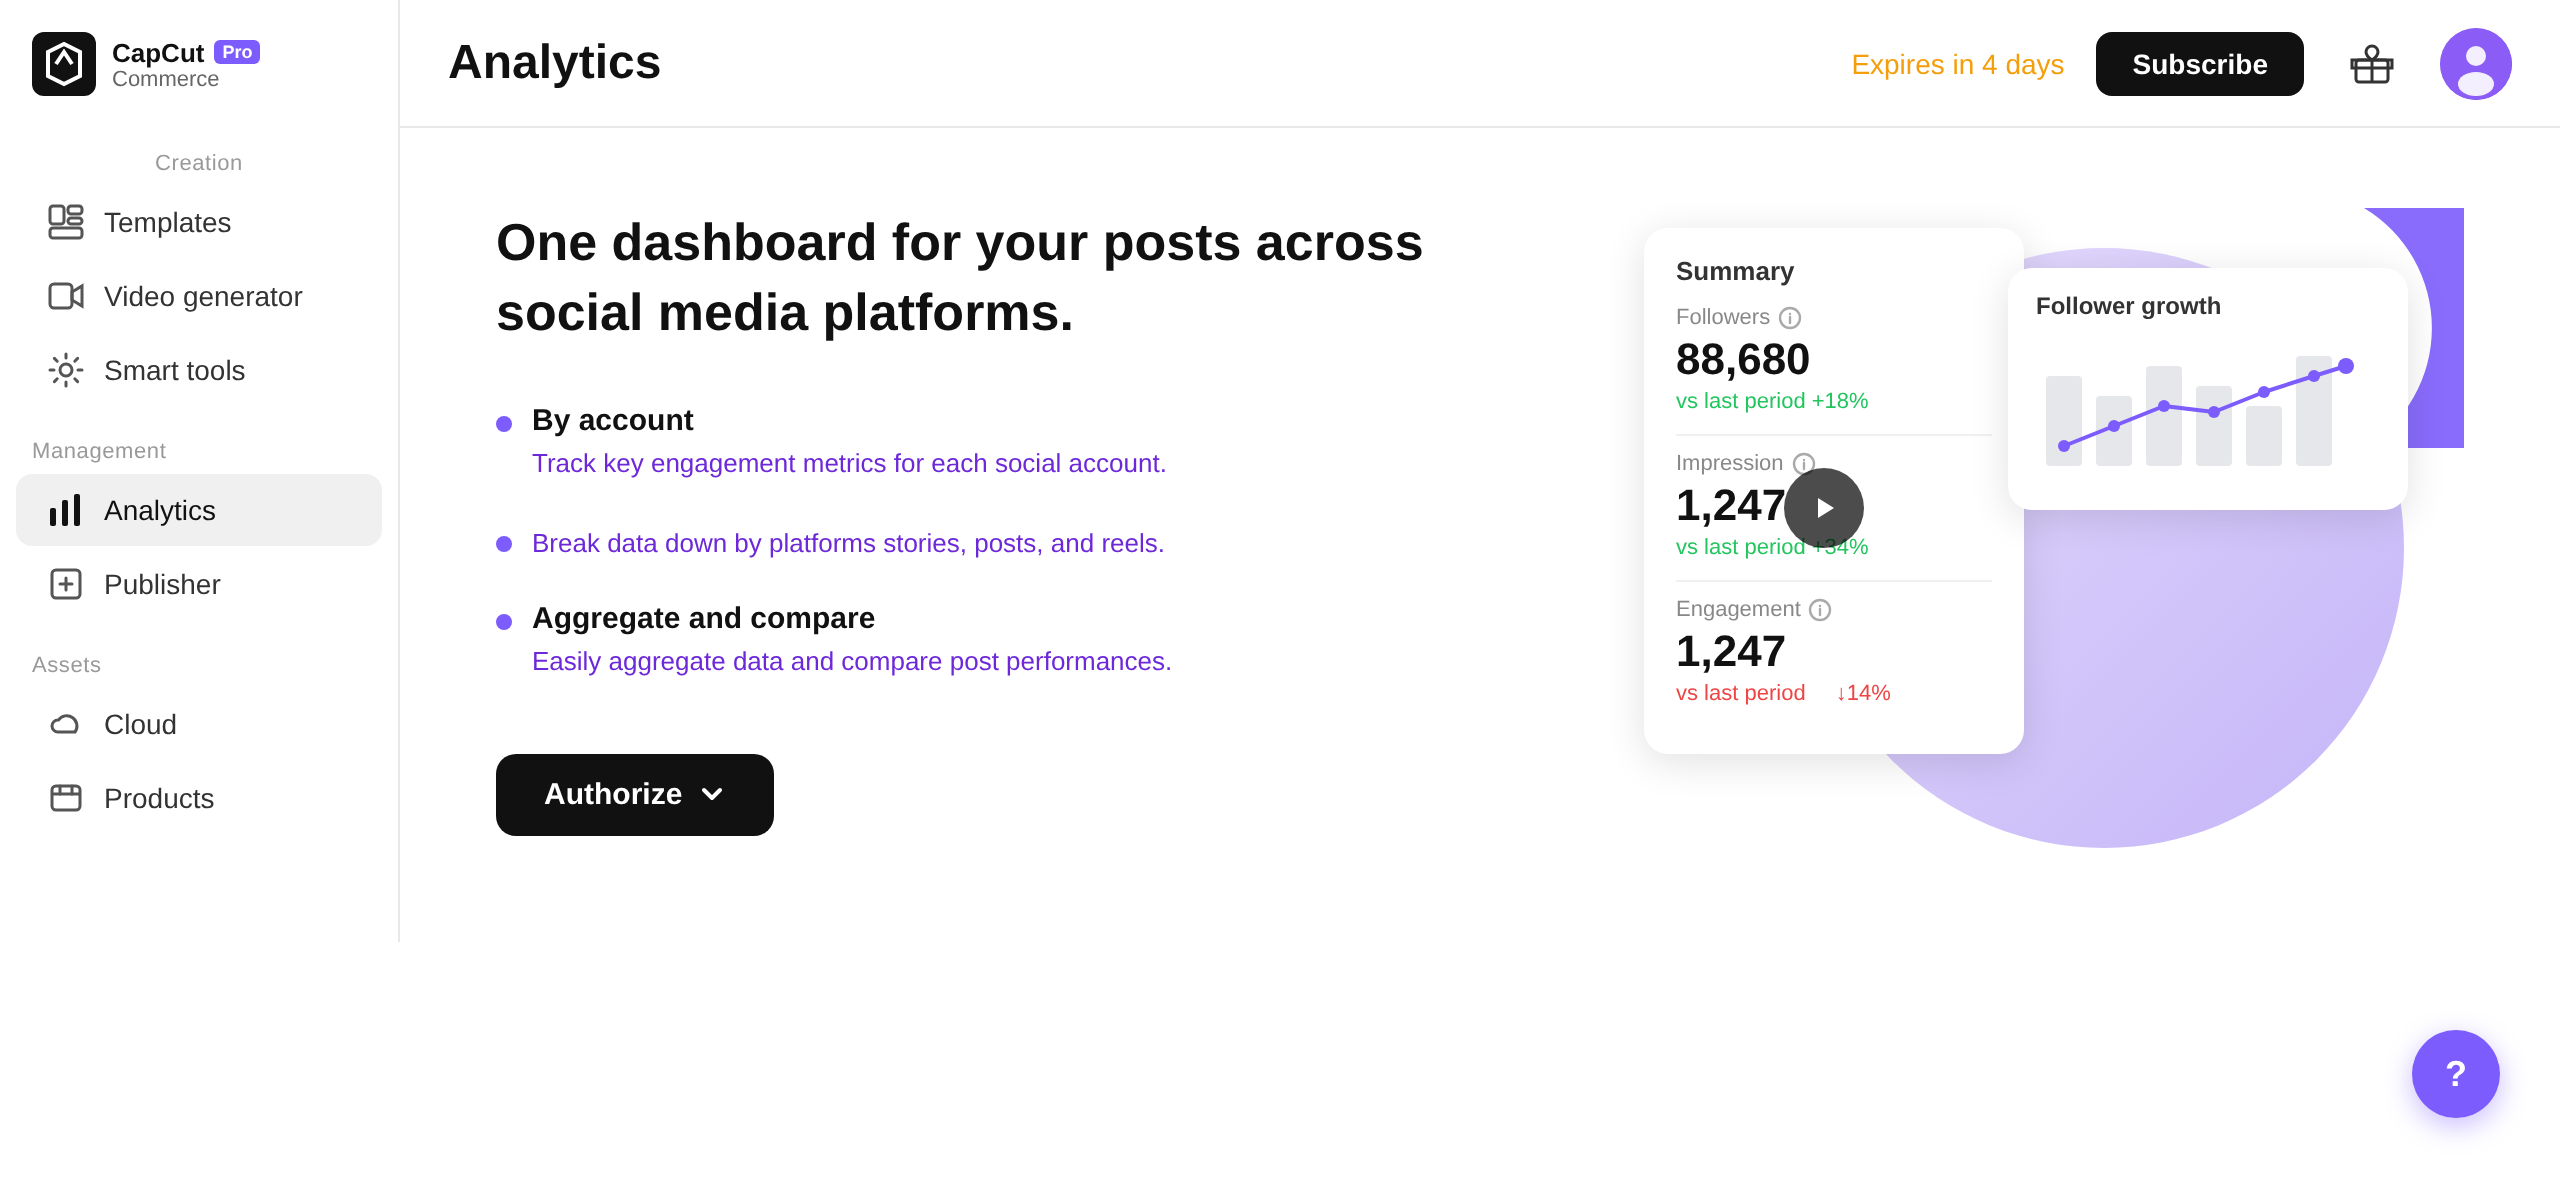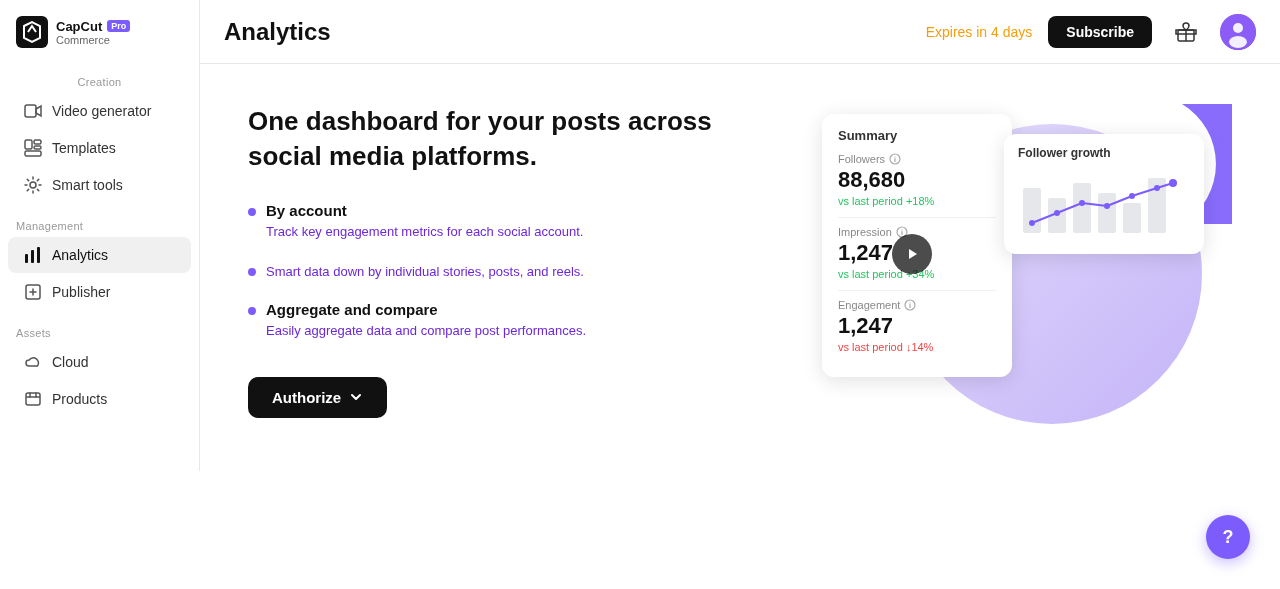--- a/index.html
+++ b/index.html
@@ -325,36 +325,36 @@
       </div>
       <div style="font-size:11px;color:#666;font-weight:500;">Commerce</div>
     </div>
   </div>
 
   <div style="margin-bottom:8px;text-align:center;">
     <div class="sidebar-section-label">Creation</div>
     <div class="sidebar-item">
       <span class="sidebar-icon">
         <svg width="18" height="18" viewBox="0 0 18 18" fill="none">
-            <rect x="1" y="3" width="11" height="12" rx="2" stroke="#555" stroke-width="1.5"></rect>
-            <path d="M12 7l5-3v10l-5-3V7z" stroke="#555" stroke-width="1.5"></path>
-          </svg>
-      </span>
-      <span style="font-size:14px;color:#333;font-weight:500;">Video generator</span>
-    </div>
-    <div class="sidebar-item">
-      <span class="sidebar-icon">
-        <svg width="18" height="18" viewBox="0 0 18 18" fill="none">
             <rect x="1" y="1" width="7" height="9" rx="1.5" stroke="#555" stroke-width="1.5"></rect>
             <rect x="10" y="1" width="7" height="4" rx="1.5" stroke="#555" stroke-width="1.5"></rect>
             <rect x="1" y="12" width="16" height="5" rx="1.5" stroke="#555" stroke-width="1.5"></rect>
             <rect x="10" y="7" width="7" height="3" rx="1.5" stroke="#555" stroke-width="1.5"></rect>
           </svg>
       </span>
       <span>Templates</span>
+    </div>
+    <div class="sidebar-item">
+      <span class="sidebar-icon">
+        <svg width="18" height="18" viewBox="0 0 18 18" fill="none">
+            <rect x="1" y="3" width="11" height="12" rx="2" stroke="#555" stroke-width="1.5"></rect>
+            <path d="M12 7l5-3v10l-5-3V7z" stroke="#555" stroke-width="1.5"></path>
+          </svg>
+      </span>
+      <span style="font-size:14px;color:#333;font-weight:500;">Video generator</span>
     </div>
     <div class="sidebar-item">
       <span class="sidebar-icon">
         <svg width="18" height="18" viewBox="0 0 18 18" fill="none">
             <circle cx="9" cy="9" r="3" stroke="#555" stroke-width="1.5"></circle>
             <path d="M9 1v2M9 15v2M1 9h2M15 9h2M3.2 3.2l1.4 1.4M13.4 13.4l1.4 1.4M3.2 14.8l1.4-1.4M13.4 4.6l1.4-1.4" stroke="#555" stroke-width="1.5" stroke-linecap="round"></path>
           </svg>
       </span>
       <span>Smart tools</span>
     </div>
@@ -440,21 +440,21 @@
         <li class="feature-item">
           <div class="bullet-dot"></div>
           <div>
             <div class="feature-title">By account</div>
             <div class="feature-desc">Track key engagement metrics for each social account.</div>
           </div>
         </li>
         <li class="feature-item">
           <div class="bullet-dot"></div>
           <div>
-            <div class="feature-desc">Smart data down by individual stories, posts, and reels.</div>
+            <div class="feature-desc">Break data down by platforms stories, posts, and reels.</div>
           </div>
         </li>
         <li class="feature-item">
           <div class="bullet-dot"></div>
           <div>
             <div class="feature-title">Aggregate and compare</div>
             <div class="feature-desc">Easily aggregate data and compare post performances.</div>
           </div>
         </li>
       </ul>
@@ -514,21 +514,21 @@
 
         <div class="metric-label">
           <span>Engagement</span>
           <svg width="12" height="12" viewBox="0 0 12 12" fill="none">
               <circle cx="6" cy="6" r="5" stroke="#aaa" stroke-width="1.2"></circle>
               <path d="M6 5.5v3M6 4h.01" stroke="#aaa" stroke-width="1.2" stroke-linecap="round"></path>
             </svg>
         </div>
         <div class="metric-value">1,247</div>
         <div class="metric-change down">
-          <span>vs last period </span><span style="color:#ef4444;">↓14%</span>
+          <span>vs last period </span><span style="color:#ef4444;margin-left:12px;">↓14%</span>
         </div>
       </div>
 
       <div class="dashboard-card follower-growth-card">
         <div class="growth-title">Follower growth</div>
         <svg class="mini-chart" viewBox="0 0 170 70">
 
           <rect x="5" y="20" width="18" height="45" rx="2" fill="#e5e7eb"></rect>
           <rect x="30" y="30" width="18" height="35" rx="2" fill="#e5e7eb"></rect>
           <rect x="55" y="15" width="18" height="50" rx="2" fill="#e5e7eb"></rect>

